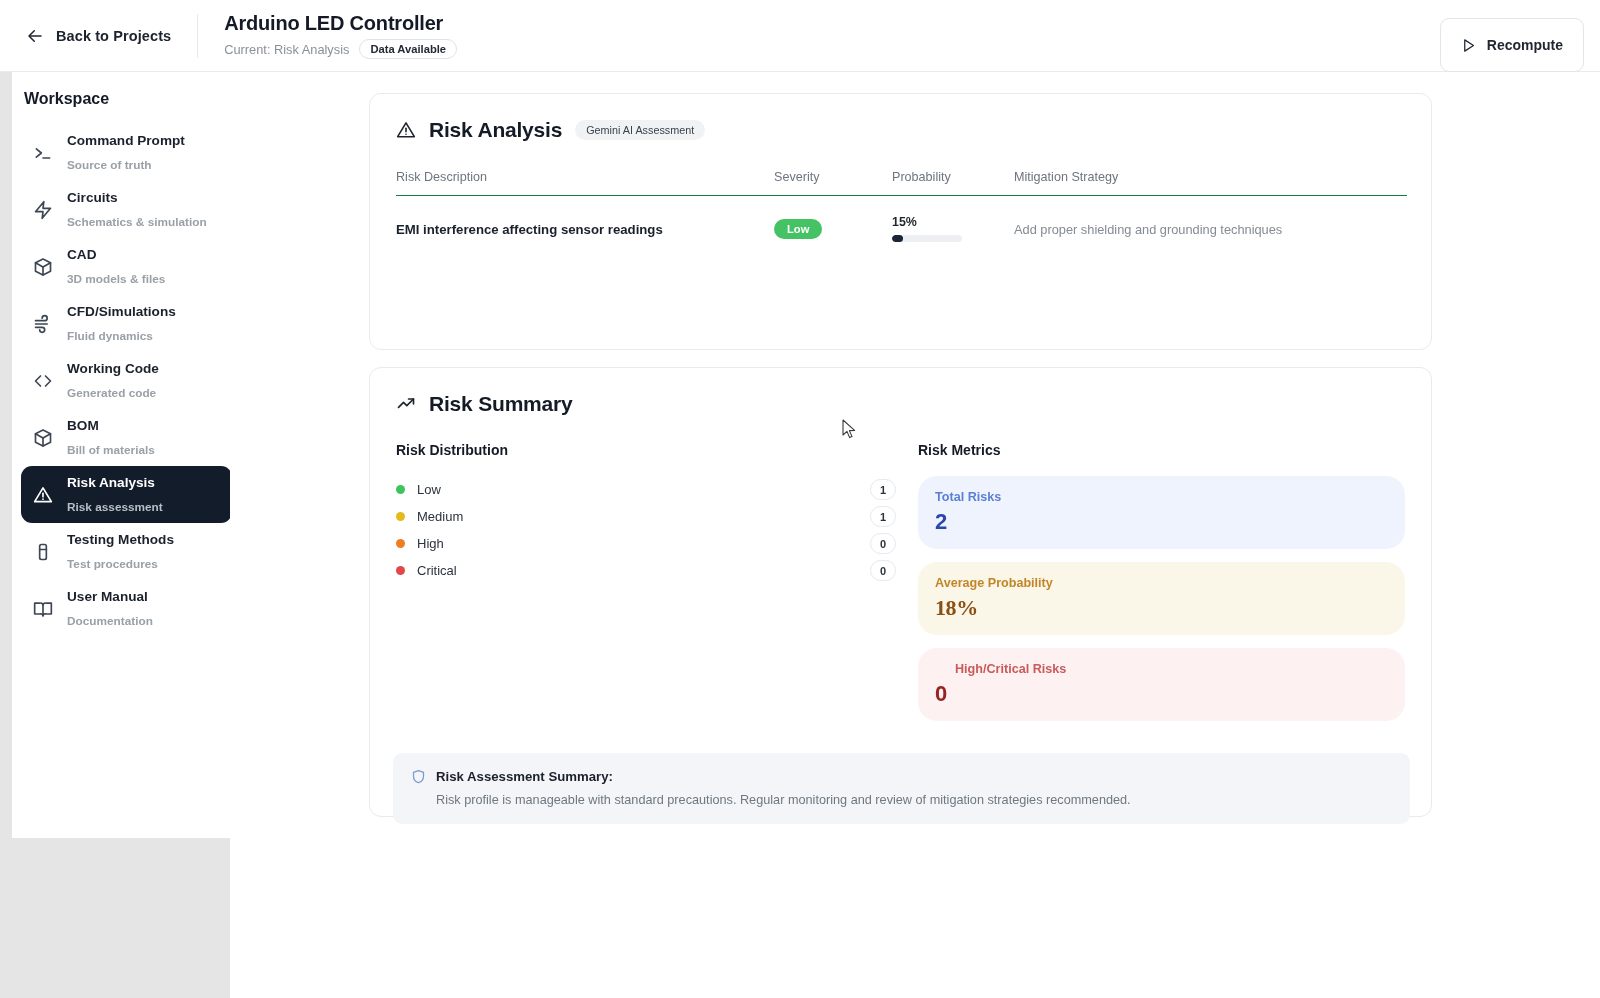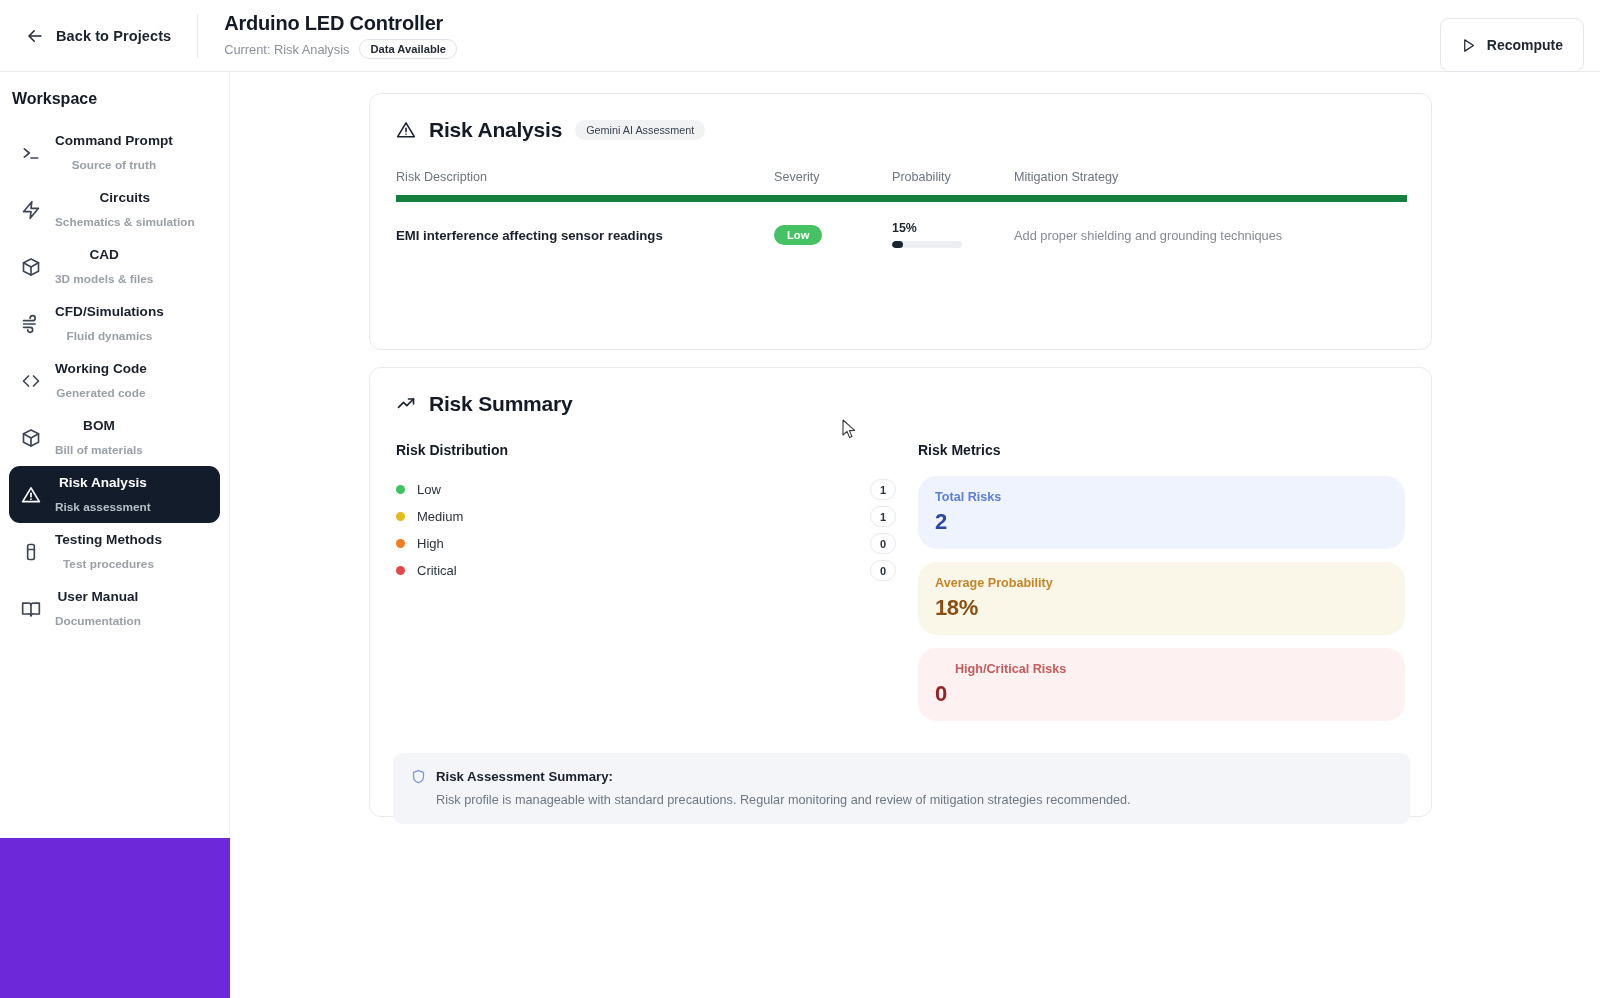--- a/index.html
+++ b/index.html
@@ -2,21 +2,21 @@
 <html><head>
 <meta charset="utf-8">
 <style>
   * { box-sizing: border-box; margin: 0; padding: 0; }
   html, body {
     width: 1600px; height: 998px;
     background: #ffffff;
     font-family: "Liberation Sans", sans-serif;
     overflow: hidden;
   }
-  #app { position: relative; width: 1600px; height: 998px; background:#6d28d9; }
+  #app { position: relative; width: 1600px; height: 998px; background:#e5e5e5; }
 
   
   .topbar {
     position: absolute; left:0; top:0; width:1600px; height:72px;
     background:#ffffff;
     border-bottom:1px solid #e9ebef;
     display:flex; align-items:center;
   }
   .back-btn {
     display:flex; align-items:center; gap:12px;
@@ -40,35 +40,35 @@
     display:flex; align-items:center; gap:11px;
     height:54px; padding:0 20px;
     background:#fff; border:1px solid #e3e5ea; border-radius:9px;
     cursor:pointer;
   }
   .recompute .lbl { font-size:14px; font-weight:600; color:#1f2630; }
   .play-ico { width:15px; height:15px; display:block; }
 
   
   .sidebar {
-    position:absolute; left:0; top:72px; width:230px; height:766px;
+    position:absolute; left:12px; top:72px; width:230px; height:766px;
     background:#ffffff; border-right:1px solid #ebedf0;
     padding-top:18px;
   }
   .ws-title { font-size:16px; font-weight:700; color:#141b26; margin:0 0 16px 12px; }
   .nav { display:flex; flex-direction:column; }
   .nav-item {
     display:flex; align-items:center; gap:14px;
     height:57px; margin:0 9px; padding:0 12px;
     border-radius:11px; cursor:pointer;
   }
   .nav-item.active { background:#131c2b; }
   .nav-ico { width:20px; height:20px; flex:0 0 20px; color:#3d4654; display:block; }
   .nav-item.active .nav-ico { color:#ffffff; }
-  .nav-txt { display:flex; flex-direction:column; gap:10px; line-height:1.18;text-align:center; }
+  .nav-txt { display:flex; flex-direction:column; gap:10px; line-height:1.18; }
   .nav-label { font-size:13.6px; font-weight:700; color:#1a212c; }
   .nav-sub { font-size:11.8px; color:#9aa0a8;font-weight:bold; }
   .nav-item.active .nav-label { color:#ffffff; }
   .nav-item.active .nav-sub { color:#b8bfc9; }
 
   
   .main { position:absolute; left:230px; top:72px; width:1370px; height:926px; background:#fff; }
 
   .card {
     position:absolute; background:#fff;
@@ -83,21 +83,21 @@
   .chip-gemini {
     font-size:10.8px; font-weight:500; color:#3a424e;
     background:#f1f2f4; border-radius:999px; padding:4px 11px;
     white-space:nowrap;
   }
 
   
   .tbl { width:1011px; margin:28px 26px 0 26px; border-collapse:collapse; }
   .tbl th {
     text-align:left; font-size:12.6px; font-weight:500; color:#6d7580;
-    padding:0 0 11px 0; border-bottom:7px solid #15803d;
+    padding:0 0 11px 0; border-bottom:1px solid #15803d;
   }
   .tbl td { padding:19px 0 20px 0; vertical-align:middle; }
   .col-desc { width:378px; }
   .col-sev  { width:118px; }
   .col-prob { width:122px; }
   .col-mit  { width:auto; }
   .risk-desc { font-size:13.2px; font-weight:700; color:#1a212c; }
   .mit-text { font-size:12.8px; color:#848b94; }
   .sev-badge {
     display:inline-block; font-size:11.2px; font-weight:700; color:#fff;
@@ -362,21 +362,21 @@
 
         <div class="sum-right">
           <div class="sec-label">Risk Metrics</div>
 
           <div class="metric" id="met0" style="background: rgb(238, 243, 253);">
             <div class="m-label" id="met0l" style="color: rgb(91, 127, 212);">Total Risks</div>
             <div class="m-value" id="met0v" style="color: rgb(42, 71, 168);">2</div>
           </div>
           <div class="metric" id="met1" style="background: rgb(251, 247, 232);">
             <div class="m-label" id="met1l" style="color: rgb(195, 133, 42);">Average Probability</div>
-            <div class="m-value" id="met1v" style="color: rgb(138, 79, 20);">18%</div>
+            <div class="m-value" id="met1v" style="color: rgb(138, 79, 20); font-family: Liberation Serif, serif;">18%</div>
           </div>
           <div class="metric" id="met2" style="background: rgb(253, 241, 241);">
             <div class="m-label" id="met2l" style="color: rgb(201, 90, 90); padding-left: 20px;">High/Critical Risks</div>
             <div class="m-value" id="met2v" style="color: rgb(150, 36, 36);">0</div>
           </div>
         </div>
       </div>
 
       <div class="assess">
         <div class="assess-head">

